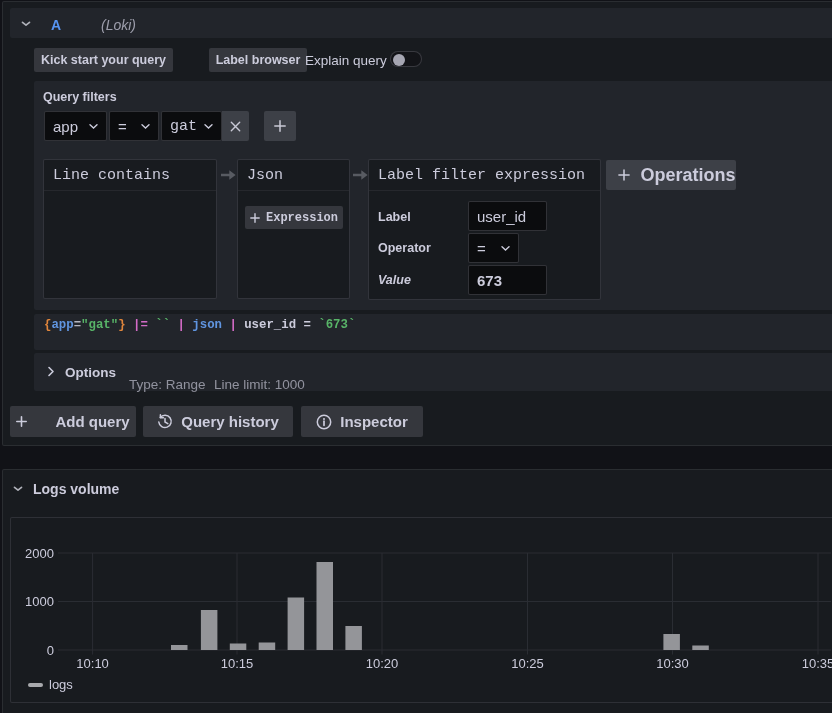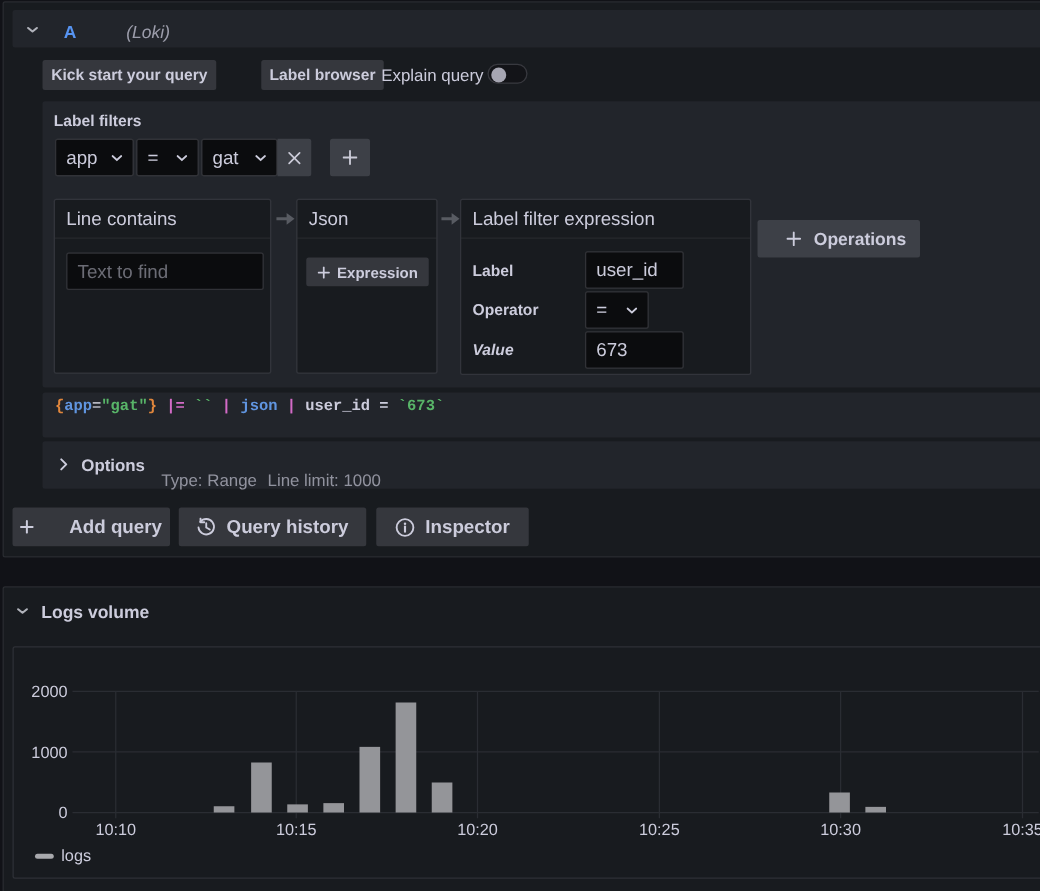--- a/index.html
+++ b/index.html
@@ -6,21 +6,21 @@
   html,body { width:832px; height:713px; overflow:hidden; }
   body {
     position:relative;
     background:#111217;
     font-family:"Liberation Sans", sans-serif;
     color:#ccccdc;
   }
   .abs { position:absolute; }
   .panelA { background:#181b1f; border:1px solid rgba(204,204,220,0.10); border-radius:2px; }
   .row { background:#22252b; border-radius:2px; }
-  .card { background:#181b1f; border:1px solid rgba(204,204,220,0.15); border-radius:2px; }
+  .card { background:#181b1f; border:1px solid rgba(204,204,220,0.15); border-radius:2px;font-family:Liberation Mono, monospace; }
   .cardhead { position:absolute; left:0; right:0; top:0; height:31px; border-bottom:1px solid rgba(204,204,220,0.08);
     display:flex; align-items:center; padding-left:9px; font-size:15px; color:#ccccdc; }
   .btn { background:rgba(204,204,220,0.16); border-radius:2px; color:#ccccdc;
     display:flex; align-items:center; justify-content:center; font-weight:700; }
   .input { background:#0b0c0e; border:1px solid rgba(204,204,220,0.2); border-radius:2px;
     display:flex; align-items:center; padding:0 8px; font-size:15px; color:#ccccdc; }
   .sel { justify-content:space-between; }
   .lbl { font-size:12.5px; font-weight:700; color:#ccccdc; }
   .dim { color:rgba(204,204,220,0.65);margin-top:12px; }
   svg { display:block; }
@@ -39,51 +39,50 @@
 
 <div class="abs btn" style="left:34px; top:48px; width:139px; height:24px; font-size:12.5px;">Kick start your query</div>
 <div class="abs btn" style="left:181px; top:48px; width:98px; height:24px; font-size:12.5px;margin-left:28px;">Label browser</div>
 <div class="abs" style="left:305px; top:53px; font-size:13.5px;">Explain query</div>
 <div class="abs" style="left:390px; top:51px; width:32px; height:16px; border-radius:8px; background:#131418; border:1.5px solid rgba(204,204,220,0.20);">
   <div style="position:absolute; left:2px; top:1.5px; width:12px; height:12px; border-radius:50%; background:#a6a6b2;"></div>
 </div>
 
 <div class="abs row" style="left:34px; top:81px; width:800px; height:229px;"></div>
 
-<div class="abs lbl" style="left:43px; top:90px;">Label filters</div>
+<div class="abs lbl" style="left:43px; top:90px;">Query filters</div>
 
 <div class="abs input sel" style="left:44px; top:111px; width:63px; height:30px;">app
   <svg width="9" height="7" viewBox="0 0 9 7">
       <path d="M1 1.8 L4.5 5 L8 1.8" fill="none" stroke="#ccccdc" stroke-width="1.4" stroke-linecap="round"></path>
     </svg>
 </div>
 <div class="abs input sel" style="left:109px; top:111px; width:50px; height:30px;">=
   <svg width="9" height="7" viewBox="0 0 9 7">
       <path d="M1 1.8 L4.5 5 L8 1.8" fill="none" stroke="#ccccdc" stroke-width="1.4" stroke-linecap="round"></path>
     </svg>
 </div>
-<div class="abs input sel" style="left:161px; top:111px; width:61px; height:30px;">gat
+<div class="abs input sel" style="left:161px; top:111px; width:61px; height:30px;font-family:Liberation Mono, monospace;">gat
   <svg width="9" height="7" viewBox="0 0 9 7">
       <path d="M1 1.8 L4.5 5 L8 1.8" fill="none" stroke="#ccccdc" stroke-width="1.4" stroke-linecap="round"></path>
     </svg>
 </div>
 <div class="abs btn" style="left:222px; top:111px; width:27px; height:30px; border-radius:0 2px 2px 0;">
   <svg width="11" height="11" viewBox="0 0 11 11">
       <path d="M1.3 1.3 L9.7 9.7 M9.7 1.3 L1.3 9.7" stroke="#c9c9d6" stroke-width="1.4" stroke-linecap="round"></path>
     </svg>
 </div>
 <div class="abs btn" style="left:264px; top:111px; width:32px; height:30px;">
   <svg width="12" height="12" viewBox="0 0 12 12">
       <path d="M6 0.8 V11.2 M0.8 6 H11.2" stroke="#c9c9d6" stroke-width="1.5" stroke-linecap="round"></path>
     </svg>
 </div>
 
 <div class="abs card" style="left:43px; top:159px; width:174px; height:140px;">
   <div class="cardhead">Line contains</div>
-  <div class="input" style="position:absolute; left:9px; top:42px; width:158px; height:30px; color:rgba(204,204,220,0.5);">Text to find</div>
 </div>
 
 <svg class="abs" style="left:221px; top:169px;" width="15" height="12" viewBox="0 0 15 12">
   <path d="M0 4.8 H8.3 V1.3 L14.6 6 L8.3 10.7 V7.2 H0 Z" fill="#585b62"></path>
 </svg>
 
 <div class="abs card" style="left:237px; top:159px; width:113px; height:140px;">
   <div class="cardhead">Json</div>
   <div class="btn" style="position:absolute; left:7px; top:46px; width:98px; height:23px; font-size:12px; gap:6px;">
     <svg width="10" height="10" viewBox="0 0 10 10">
@@ -102,23 +101,23 @@
 </div>
 <div class="abs lbl" style="left:378px; top:210px;">Label</div>
 <div class="abs lbl" style="left:378px; top:241px;">Operator</div>
 <div class="abs lbl" style="left:378px; top:273px;font-style:italic;">Value</div>
 <div class="abs input" style="left:468px; top:201px; width:79px; height:30px;">user_id</div>
 <div class="abs input sel" style="left:468px; top:233px; width:51px; height:30px;">=
   <svg width="9" height="7" viewBox="0 0 9 7">
       <path d="M1 1.8 L4.5 5 L8 1.8" fill="none" stroke="#ccccdc" stroke-width="1.4" stroke-linecap="round"></path>
     </svg>
 </div>
-<div class="abs input" style="left:468px; top:265px; width:79px; height:30px;">673</div>
-
-<div class="abs btn" style="left:606px; top:176px; width:130px; height:30px; font-size:14px; gap:10px;padding-left:12px;">
+<div class="abs input" style="left:468px; top:265px; width:79px; height:30px;font-weight:bold;">673</div>
+
+<div class="abs btn" style="left:606px; top:160px; width:130px; height:30px; font-size:18px; gap:10px;padding-left:12px;">
   <svg width="12" height="12" viewBox="0 0 12 12">
       <path d="M6 0.9 V11.1 M0.9 6 H11.1" stroke="#ccccdc" stroke-width="1.5" stroke-linecap="round"></path>
     </svg>
   Operations
 </div>
 
 <div class="abs row" style="left:34px; top:314px; width:800px; height:36px;"></div>
 <div class="abs" style="left:44px; top:318px; font-family:'Liberation Mono',monospace; font-size:12.35px; font-weight:700; white-space:pre;"><span style="color:#e0863c">{</span><span style="color:#6095e0">app</span><span style="color:#b5b6c0">=</span><span style="color:#58b468">"gat"</span><span style="color:#e0863c">}</span> <span style="color:#d36bc7">|=</span> <span style="color:#58b468">``</span> <span style="color:#d36bc7">|</span> <span style="color:#6095e0">json</span> <span style="color:#d36bc7">|</span> user_id = <span style="color:#58b468">`673`</span></div>
 
 <div class="abs row" style="left:34px; top:353px; width:800px; height:38px;"></div>

